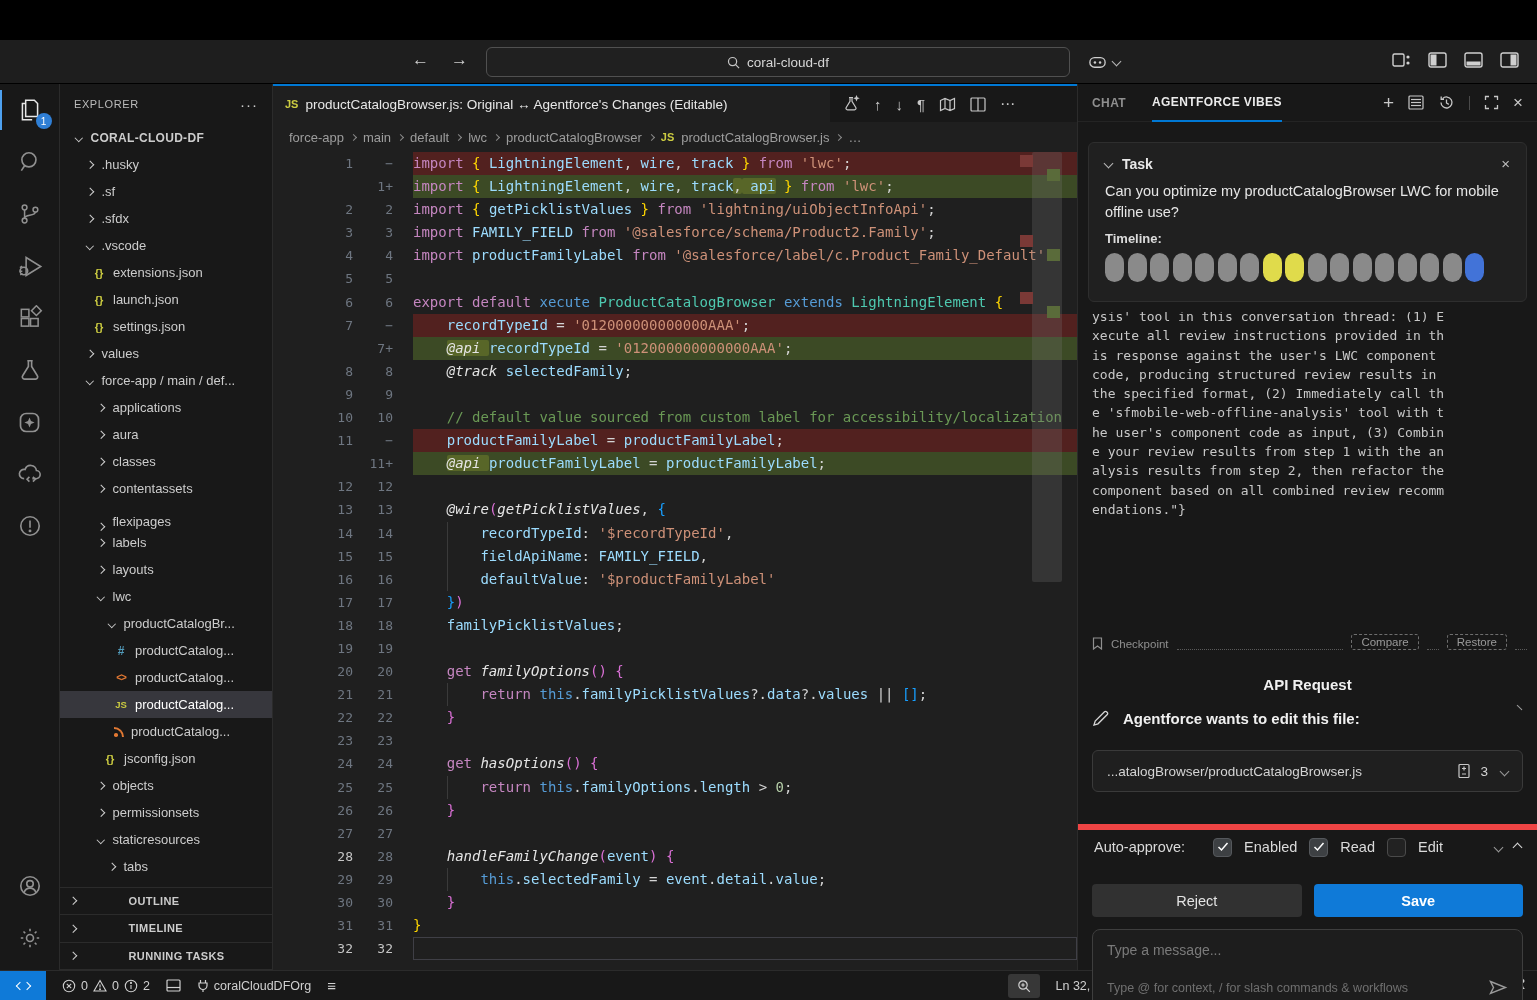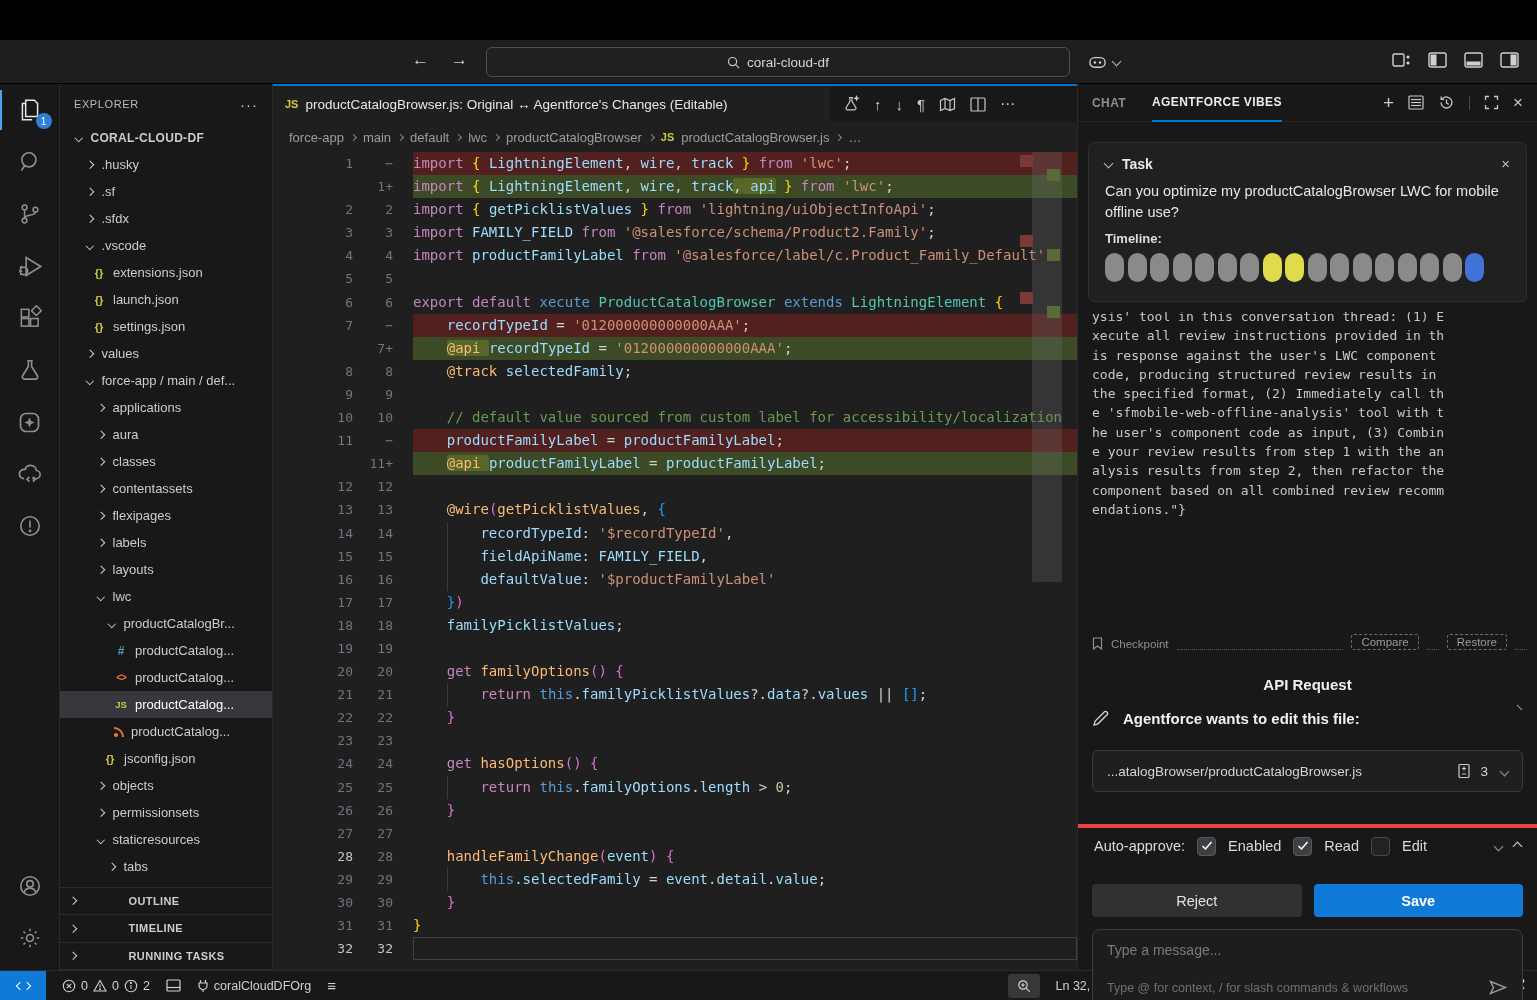--- a/index.html
+++ b/index.html
@@ -59,21 +59,21 @@
   .lno{width:80px;flex:none;text-align:right;color:#6e7681;font-size:13px;}
   .lno.m2{width:40px;}
   .lno.bright{color:#c6c6c6;}
   .cline{position:relative;flex:1;margin-left:20px;white-space:pre;overflow:hidden;color:#d4d4d4;}
   .crow.del .cline{background:#52211f;}
   .crow.add .cline{background:#3c4a25;}
   .crow.g .cline::before{content:"";position:absolute;left:33.7px;top:0;bottom:0;border-left:1px solid #3a3a3a;}
   .crow.cur .cline{outline:1px solid #3f3f46;outline-offset:-1px;}
   .hi{background:#586628;border-radius:2px;}
   .tk-k{color:#C586C0;}.tk-s{color:#569CD6;}.tk-t{color:#4EC9B0;}.tk-v{color:#9CDCFE;}
-  .tk-str{color:#CE9178;}.tk-f{color:#fdba74;}.tk-c{color:#6A9955;}.tk-n{color:#B5CEA8;}
+  .tk-str{color:#CE9178;}.tk-f{color:#e5e5e5;font-style:italic;}.tk-c{color:#6A9955;}.tk-n{color:#B5CEA8;}
   .tk-p{color:#d4d4d4;}.tk-b1{color:#FFD700;}.tk-b2{color:#DA70D6;}.tk-b3{color:#179FFF;}
   .scroll-slider{position:absolute;right:15px;top:0;width:30px;height:430px;background:rgba(121,121,121,.25);border-radius:2px;}
   .ruler-mark{position:absolute;width:13px;height:12px;}
   .ruler-mark.red{right:44px;background:#7a3936;}
   .ruler-mark.green{right:17px;background:#5a6b3a;}
   
   .chat{width:460px;background:#181818;border-left:1px solid #2b2b2b;position:relative;color:#d6d6d6;}
   .chat-head{position:absolute;top:0;left:0;right:0;height:38px;display:flex;align-items:center;padding:0 14px;border-bottom:1px solid #242424;}
   .chat-tab{font-size:12px;font-weight:bold;letter-spacing:.4px;color:#8f8f8f;height:38px;display:flex;align-items:center;margin-right:26px;}
   .chat-tab.active{color:#ececec;border-bottom:2px solid #0078d4;}
@@ -95,21 +95,21 @@
   .dotline{flex:1;border-top:1px dotted #5a5a5a;margin-top:1px;}
   .dotsm{width:12px;border-top:1px dotted #5a5a5a;margin-top:1px;}
   .chk-btn{border:1px dashed #6e6e6e;border-radius:3px;padding:1px 9px;color:#9a9a9a;font-size:11.5px;}
   .api-row{position:absolute;top:578px;left:14px;right:14px;height:34px;display:flex;align-items:center;gap:14px;flex-direction:column;}
   .api-row b{font-size:15px;color:#f0f0f0;}
   .api-row .cv{margin-left:auto;border-color:#9a9a9a;}
   .edit-row{position:absolute;top:626px;left:14px;right:14px;display:flex;align-items:center;gap:14px;}
   .edit-row b{font-size:15px;color:#f0f0f0;}
   .file-chip{position:absolute;top:666px;left:14px;right:14px;height:42px;border:1px solid #3a3a3a;border-radius:6px;background:#1f1f1f;display:flex;align-items:center;padding:0 14px;gap:9px;font-size:13.5px;color:#d4d4d4;}
   .file-chip .cv{border-color:#9a9a9a;margin-left:4px;}
-  .approve-row{position:absolute;top:740px;left:0;right:0;height:40px;border-top:4px solid #ef4444;display:flex;align-items:center;padding:0 16px;gap:12px;font-size:14.5px;color:#dadada;}
+  .approve-row{position:absolute;top:740px;left:0;right:0;height:40px;border-top:6px solid #ef4444;display:flex;align-items:center;padding:0 16px;gap:28px;font-size:14.5px;color:#dadada;}
   .chkbox{width:19px;height:19px;border-radius:4px;background:#3d4043;border:1px solid #55585c;display:flex;align-items:center;justify-content:center;}
   .chkbox.un{background:#222;border-color:#4a4a4a;}
   .appr-chevs{margin-left:auto;display:flex;gap:12px;align-items:center;}
   .btn-row{position:absolute;top:800px;left:14px;right:14px;display:flex;gap:12px;}
   .btn{flex:1;height:33px;border-radius:4px;display:flex;align-items:center;justify-content:center;font-size:14.5px;font-weight:bold;}
   .btn.save{background:#0f7ad8;color:#fff;}
   .btn.reject{background:#313131;color:#e3e3e3;font-weight:normal;}
   .input-box{position:absolute;top:845px;left:14px;right:14px;height:80px;border:1px solid #3e3e3e;border-radius:8px;background:#1d1d1d;padding:12px 14px;display:flex;flex-direction:column;justify-content:space-between;}
   .ph{color:#7a7a7a;font-size:14px;}
   .hint-row{display:flex;align-items:center;color:#6f6f6f;font-size:12.5px;}
@@ -307,21 +307,21 @@
             <span>aura</span>
           </div>
           <div class="tree-row" style="padding-left: 38px;">
             <i class="cv r"></i>
             <span>classes</span>
           </div>
           <div class="tree-row" style="padding-left: 38px;">
             <i class="cv r"></i>
             <span>contentassets</span>
           </div>
-          <div class="tree-row" style="padding-left: 38px;">
+          <div class="tree-row" style="padding-left: 38px; align-items: flex-end;">
             <i class="cv r"></i>
             <span>flexipages</span>
           </div>
           <div class="tree-row" style="padding-left: 38px;">
             <i class="cv r"></i>
             <span>labels</span>
           </div>
           <div class="tree-row" style="padding-left: 38px;">
             <i class="cv r"></i>
             <span>layouts</span>

